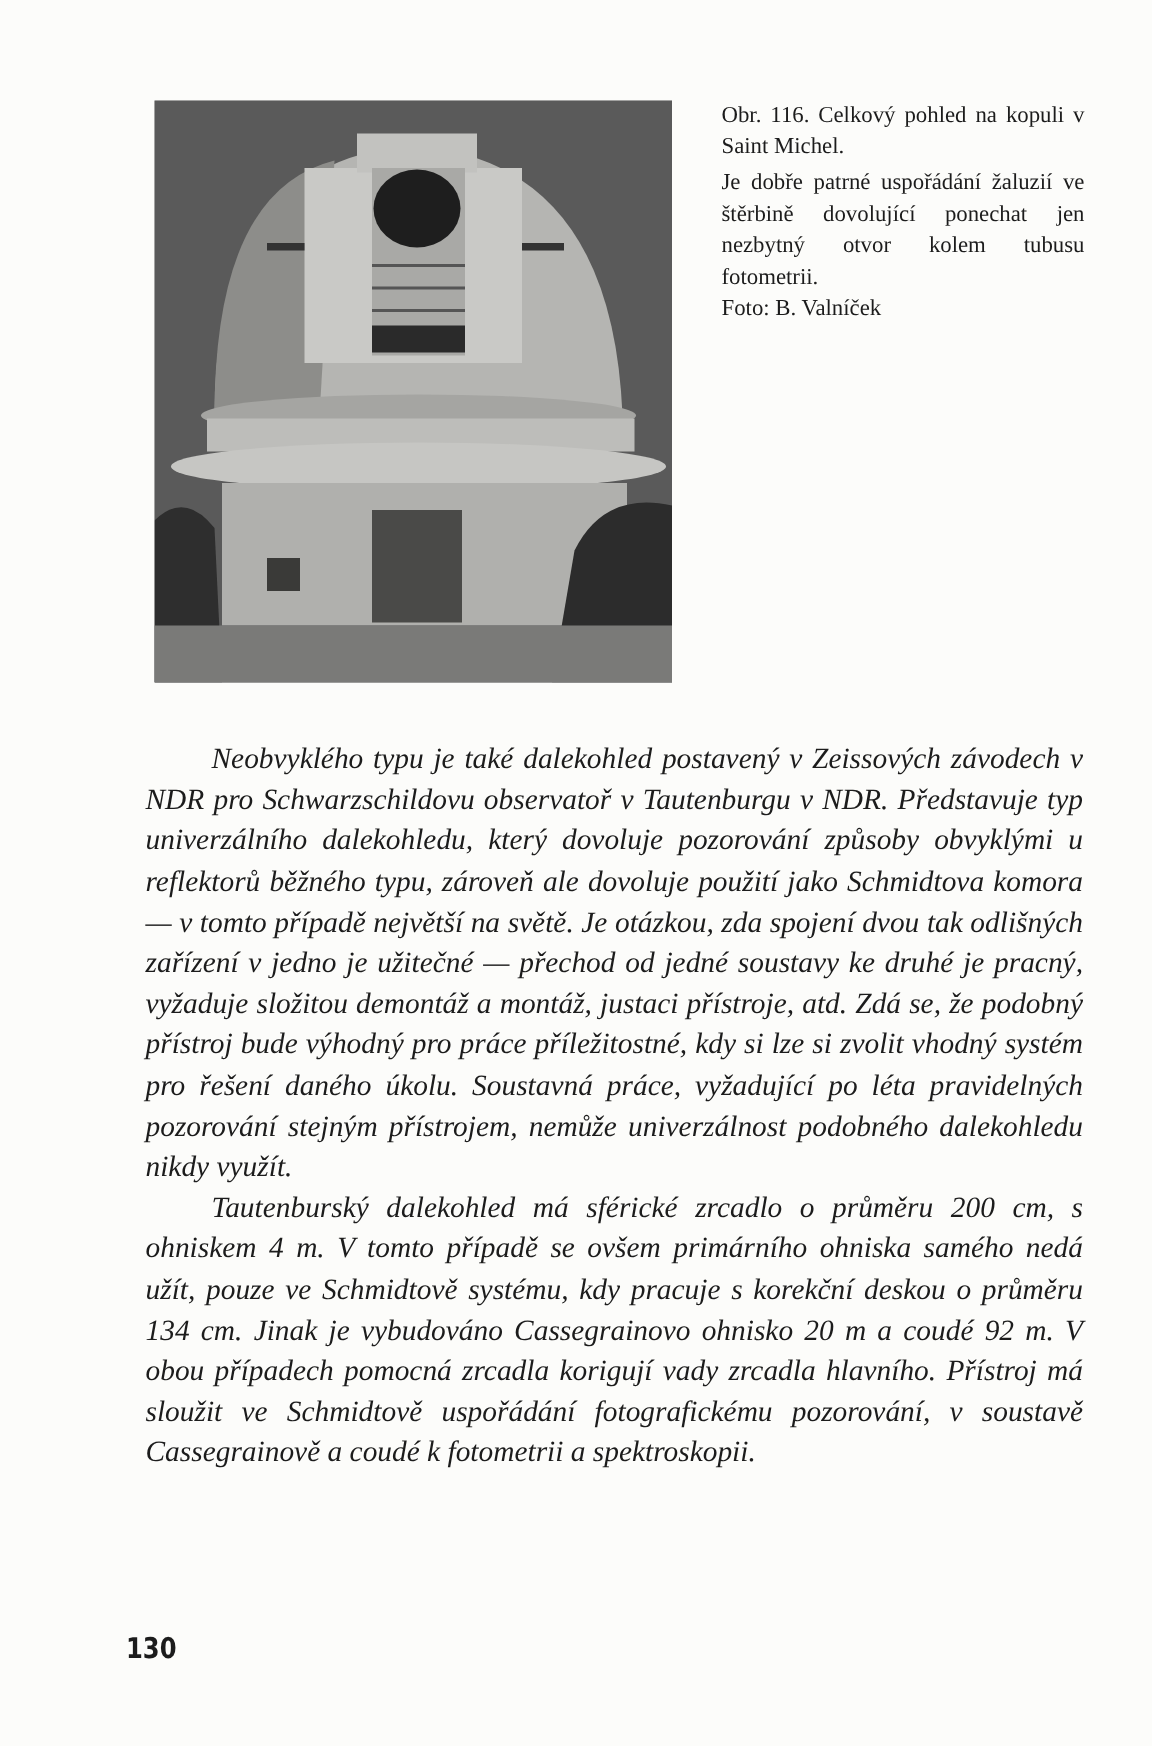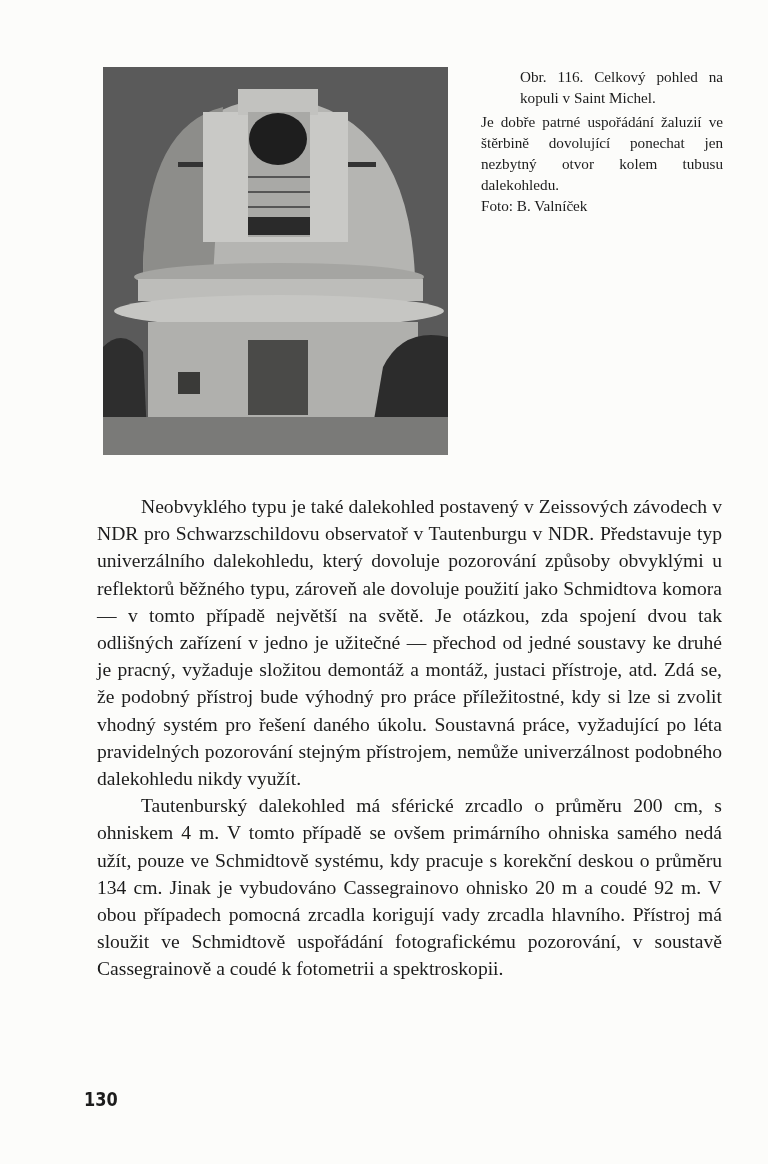--- a/index.html
+++ b/index.html
@@ -10,25 +10,25 @@
   .photo {
     position:absolute; left:103px; top:67px; width:345px; height:388px;
     background:#5e5e5e; overflow:hidden;
   }
   .photo svg { width:100%; height:100%; display:block; }
   .caption {
     position:absolute; left:481px; top:66px; width:242px;
     font-size:15.2px; line-height:21px; text-align:justify;
   }
   .caption p { margin:0; }
-  .caption .title { margin-bottom:3px;margin-left:39px; }
+  .caption .title { margin-bottom:3px; }
   .caption .credit { margin-top:0; }
   .body-text {
     position:absolute; left:97px; top:493px; width:625px;
-    font-size:19.6px; line-height:27.2px; text-align:justify;
+    font-size:19.6px; line-height:27.2px; text-align:justify;font-style:italic;
   }
   .body-text p { margin:0; text-indent:44px; }
   .page-number {
     position:absolute; left:84px; top:1088px;
     font-family:"DejaVu Sans", "Liberation Sans", sans-serif; font-weight:bold;
     font-size:19px; color:#1c1c1c; transform:scaleX(0.85); transform-origin:left;
   }
 </style>
 </head>
 <body>
@@ -60,21 +60,21 @@
     <rect x="75" y="305" width="22" height="22" fill="#3a3a38"></rect>
 
     <path d="M0 280 Q20 260 40 285 L45 388 L0 388 Z" fill="#2e2e2e"></path>
     <path d="M345 270 Q300 260 280 300 L265 388 L345 388 Z" fill="#2c2c2c"></path>
     <rect x="0" y="350" width="345" height="38" fill="#7a7a78"></rect>
   </svg>
 </div>
 
 <div class="caption">
   <p class="title">Obr. 116. Celkový pohled na kopuli v Saint Michel.</p>
-  <p>Je dobře patrné uspořádání žaluzií ve štěrbině dovolující ponechat jen nezbytný otvor kolem tubusu dalekohledu.</p>
+  <p>Je dobře patrné uspořádání žaluzií ve štěrbině dovolující ponechat jen nezbytný otvor kolem tubusu fotometrii.</p>
   <p class="credit">Foto: B. Valníček</p>
 </div>
 
 <div class="body-text">
   <p>Neobvyklého typu je také dalekohled postavený v Zeissových závodech v NDR pro Schwarzschildovu observatoř v Tautenburgu v NDR. Představuje typ univerzálního dalekohledu, který dovoluje pozorování způsoby obvyklými u reflektorů běžného typu, zároveň ale dovoluje použití jako Schmidtova komora — v tomto případě největší na světě. Je otázkou, zda spojení dvou tak odlišných zařízení v jedno je užitečné — přechod od jedné soustavy ke druhé je pracný, vyžaduje složitou demontáž a montáž, justaci přístroje, atd. Zdá se, že podobný přístroj bude výhodný pro práce příležitostné, kdy si lze si zvolit vhodný systém pro řešení daného úkolu. Soustavná práce, vyžadující po léta pravidelných pozorování stejným přístrojem, nemůže univerzálnost podobného dalekohledu nikdy využít.</p>
   <p>Tautenburský dalekohled má sférické zrcadlo o průměru 200 cm, s ohniskem 4 m. V tomto případě se ovšem primárního ohniska samého nedá užít, pouze ve Schmidtově systému, kdy pracuje s korekční deskou o průměru 134 cm. Jinak je vybudováno Cassegrainovo ohnisko 20 m a coudé 92 m. V obou případech pomocná zrcadla korigují vady zrcadla hlavního. Přístroj má sloužit ve Schmidtově uspořádání fotografickému pozorování, v soustavě Cassegrainově a coudé k fotometrii a spektroskopii.</p>
 </div>
 
 <div class="page-number">130</div>
 

